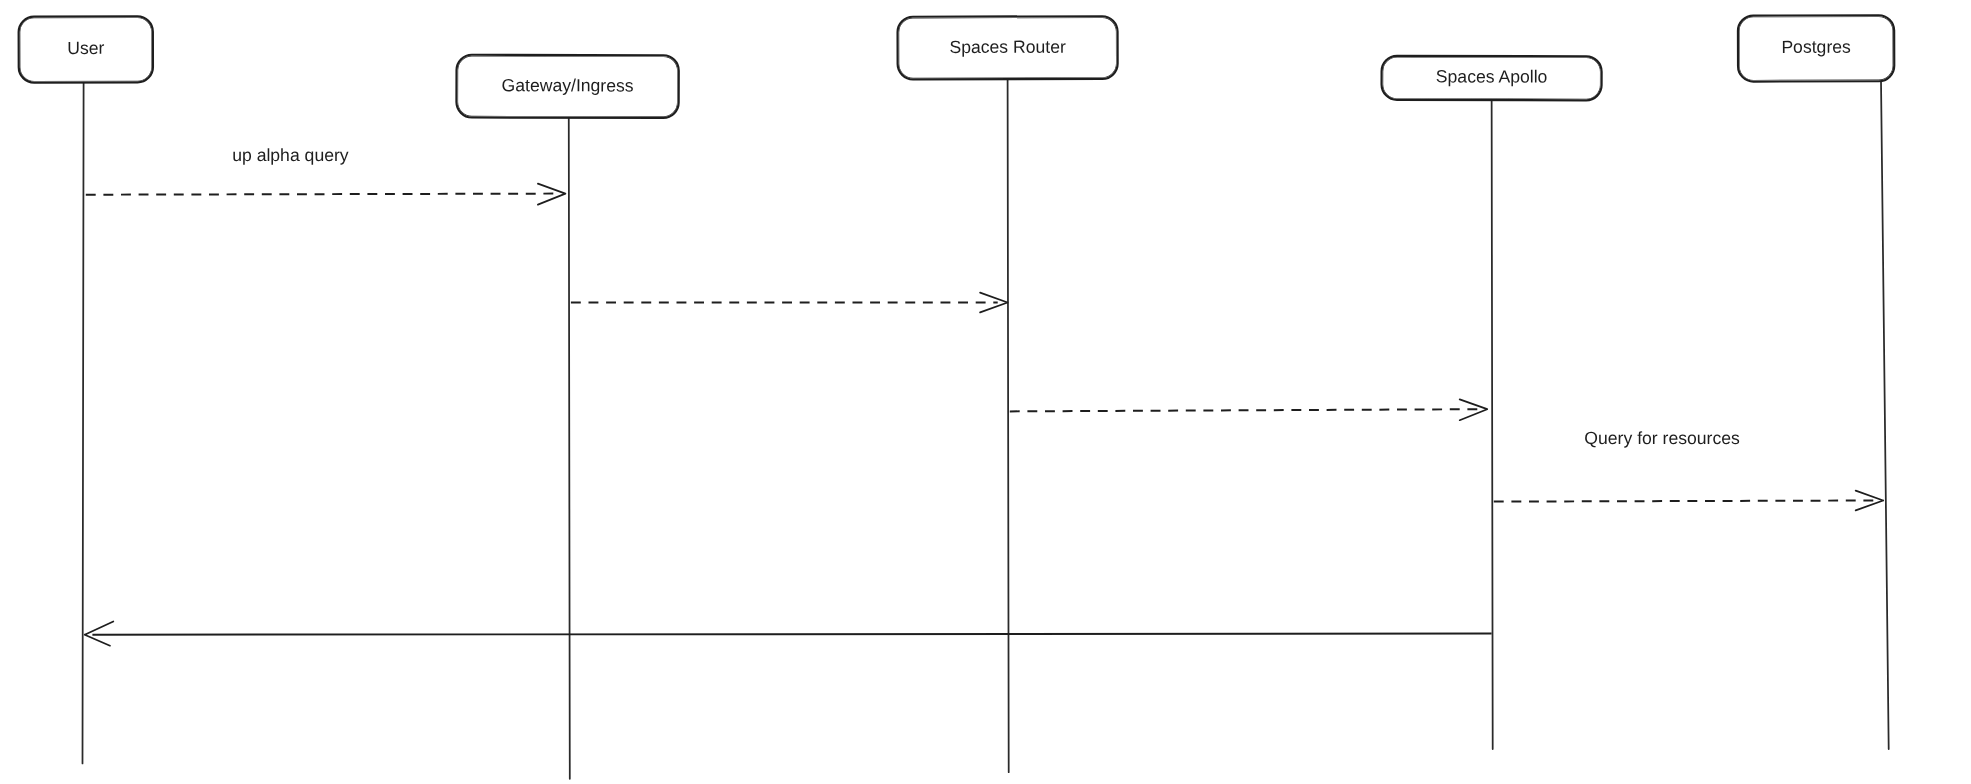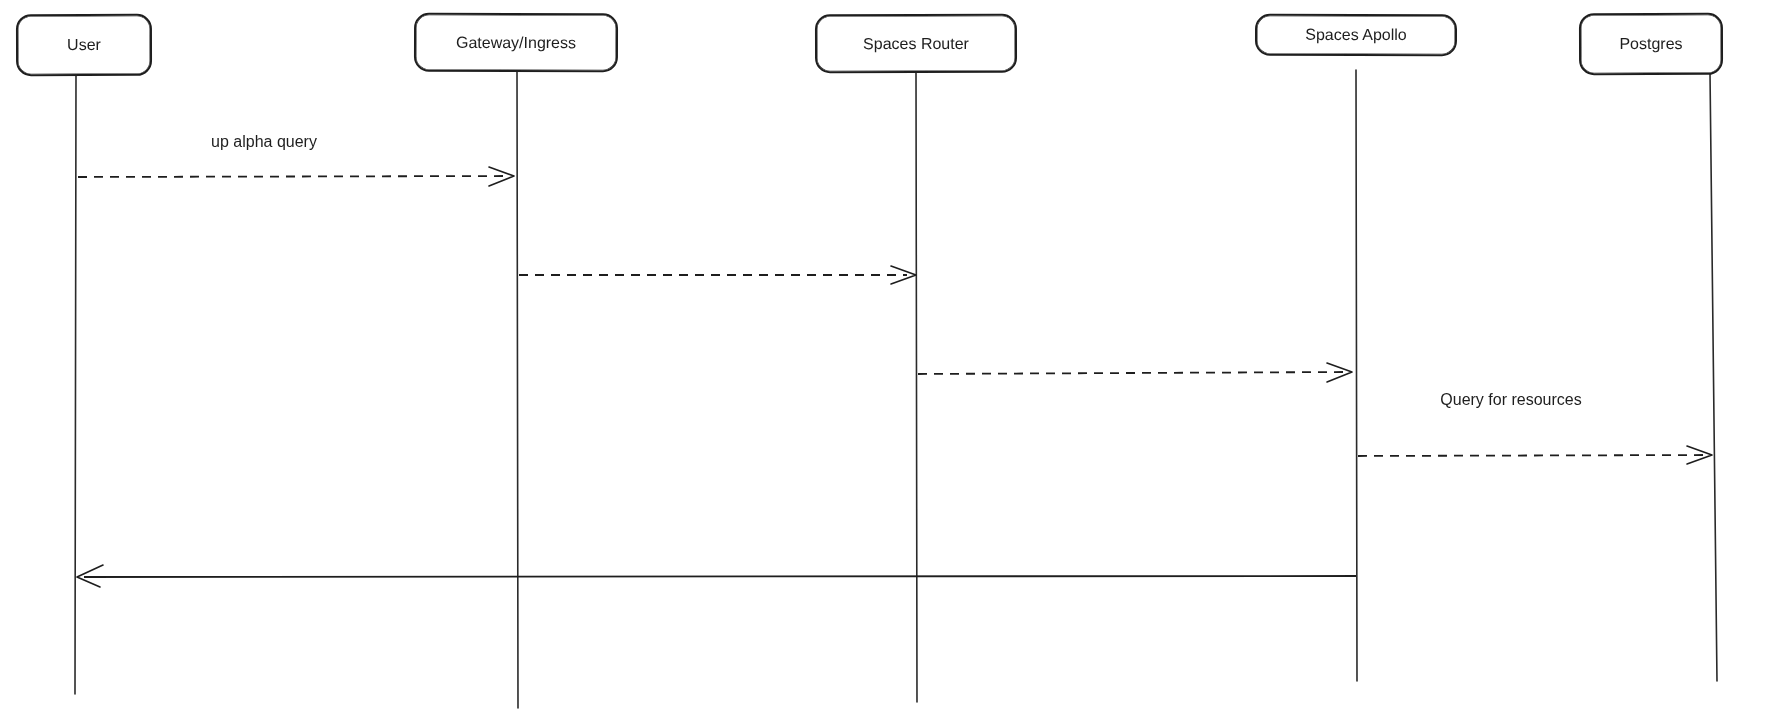--- a/index.html
+++ b/index.html
@@ -25,21 +25,21 @@
     display: flex;
     align-items: center;
     justify-content: center;
     font-size: 16px;
     color: #1e1e1e;
     z-index: 2;
     
     box-shadow: 0 0 0 0.5px #1e1e1e inset;
   }
   .actor-box.r1 { transform: rotate(-0.15deg); }
-  .actor-box.r2 { transform: rotate(0.15deg); }
+  .actor-box.r2 { transform: rotate(0.15deg); margin-top: 36px; }
   .msg-label {
     position: absolute;
     font-size: 16px;
     line-height: 20px;
     color: #1e1e1e;
     text-align: center;
     white-space: nowrap;
     z-index: 2;
   }
   svg.wires {
@@ -66,21 +66,21 @@
     stroke-width: 1.6;
     fill: none;
     stroke-linecap: round;
   }
 </style>
 </head>
 <body>
 
 <div class="canvas">
 
-  <div class="actor-box r1" style="left:16px; top:14px; width:136px; height:62px;">
+  <div class="actor-box r1" style="left:16px; top:14px; width:124px; height:62px;">
     <span>User</span>
   </div>
 
   <div class="actor-box r2" style="left:414px; top:13px; width:204px; height:59px;">
     <span>Gateway/Ingress</span>
   </div>
 
   <div class="actor-box r1" style="left:815px; top:14px; width:202px; height:59px;">
     <span>Spaces Router</span>
   </div>

